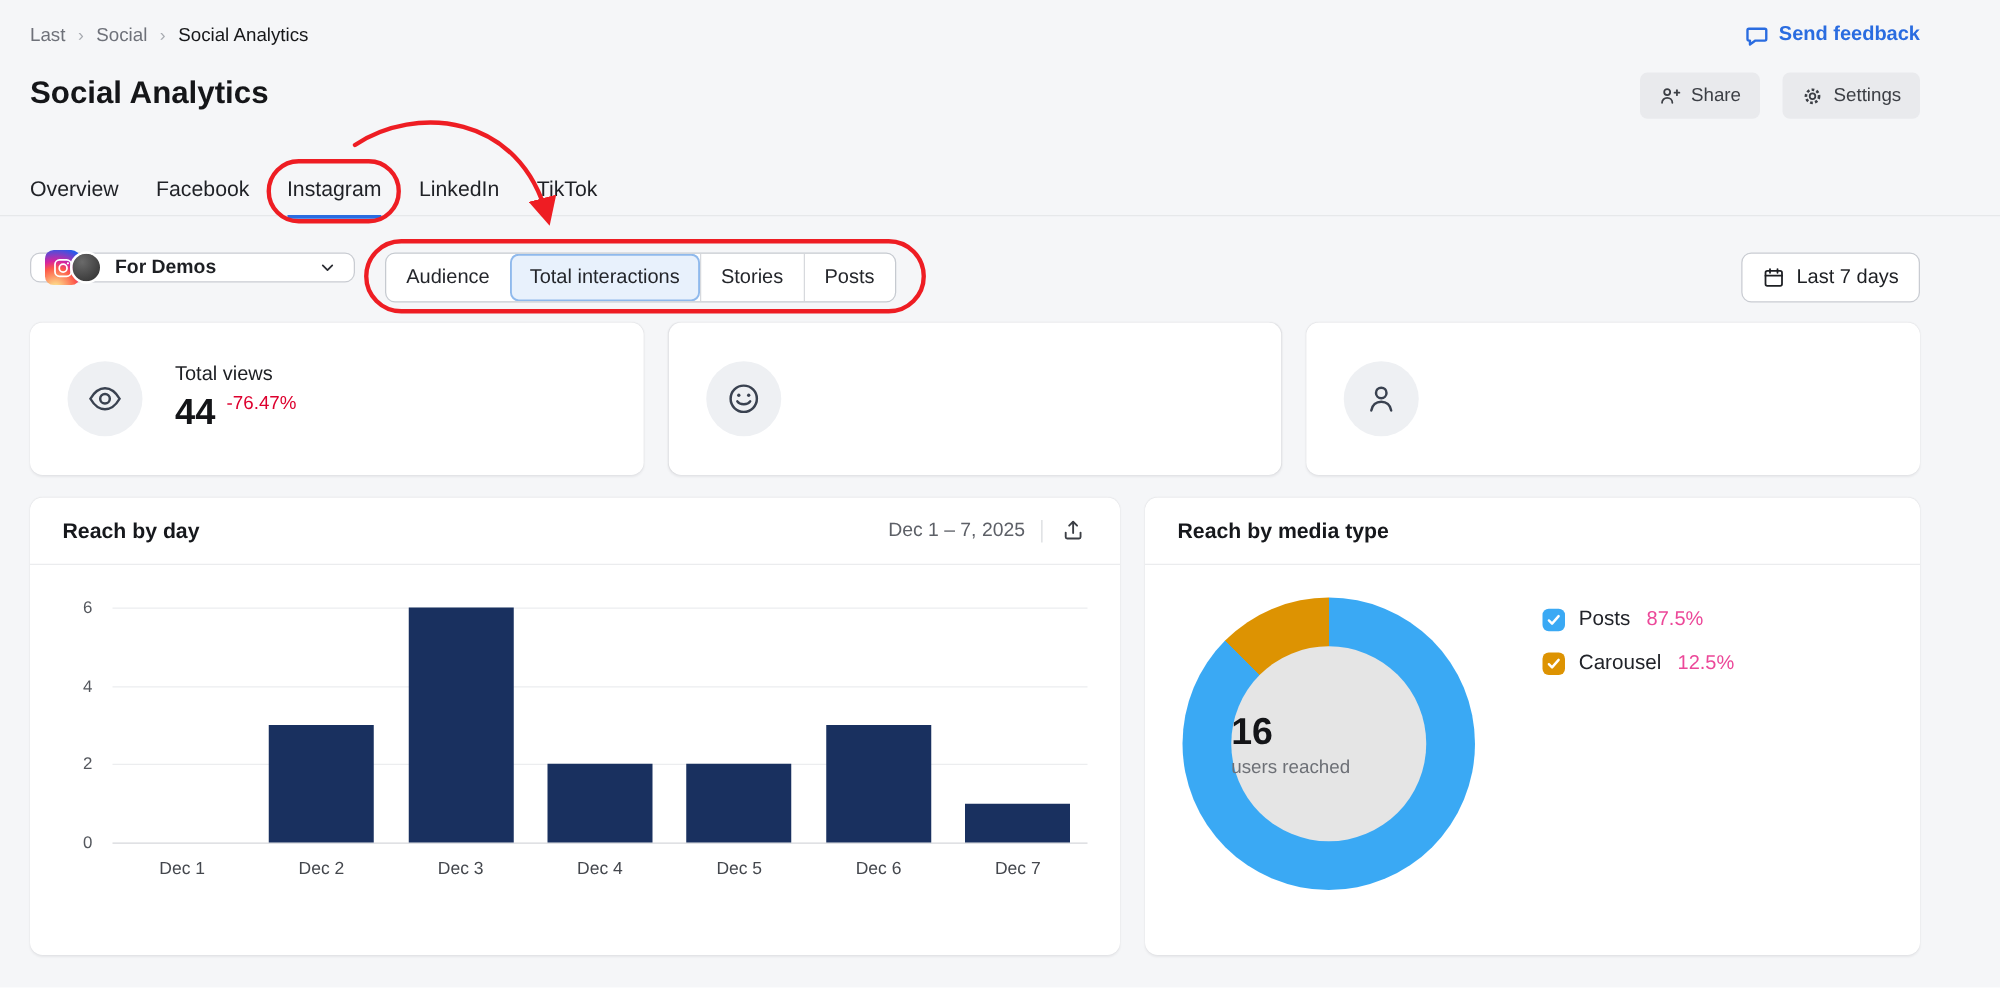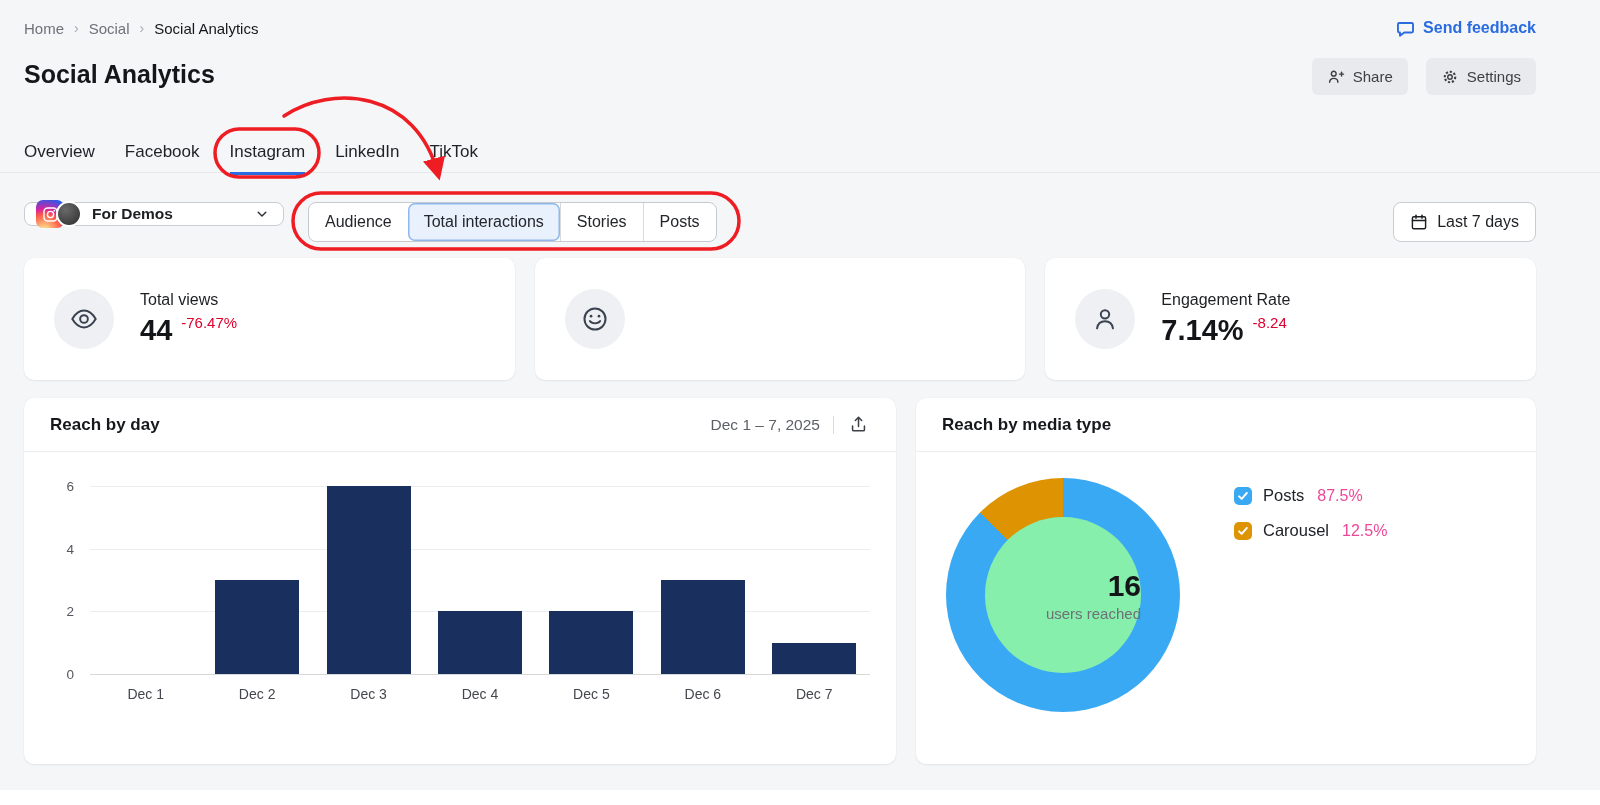--- a/index.html
+++ b/index.html
@@ -79,38 +79,38 @@
   .ytick{position:absolute;right:100%;margin-right:16px;transform:translateY(-50%);font-size:13.5px;color:#54575d;width:18px;text-align:right;}
   .bars-row{position:absolute;left:0;right:0;top:0;bottom:0;display:flex;z-index:2;}
   .bar-col{flex:1;display:flex;justify-content:center;align-items:flex-end;height:100%;}
   .bar{width:84px;}
   .x-axis-row{margin-left:40px;display:flex;margin-top:12px;}
   .xtick{flex:1;text-align:center;font-size:14px;color:#44474d;}
 
   
   .donut-wrap{position:absolute;left:30px;top:80px;width:234px;height:234px;}
   .donut{width:234px;height:234px;border-radius:50%;}
-  .donut-hole{position:absolute;left:39px;top:39px;width:156px;height:156px;border-radius:50%;background:#86efac;display:flex;flex-direction:column;align-items:flex-end;justify-content:center;}
+  .donut-hole{position:absolute;left:39px;top:39px;width:156px;height:156px;border-radius:50%;background:#e5e5e5;display:flex;flex-direction:column;align-items:flex-start;justify-content:center;}
   .donut-center-value{font-size:30px;font-weight:700;color:#141518;line-height:1.1;}
   .donut-center-label{font-size:15px;color:#6d7076;margin-top:3px;}
   .legend{position:absolute;left:318px;top:88px;display:flex;flex-direction:column;gap:16px;}
   .legend-item{display:flex;align-items:center;gap:11px;cursor:pointer;}
   .legend-swatch{width:18px;height:18px;border-radius:5px;display:flex;align-items:center;justify-content:center;flex:none;}
   .legend-label{font-size:16.5px;color:#212329;}
   .legend-value{font-size:16px;color:#ec4899;margin-left:2px;}
 
   
   .annotation-overlay{position:absolute;left:0;top:0;width:1600px;height:805px;pointer-events:none;z-index:50;}
 </style>
 </head>
 <body>
 
 <div class="breadcrumb-row">
   <div class="breadcrumb">
-    <span class="crumb">Home</span>
+    <span class="crumb">Last</span>
     <span class="crumb-sep">›</span>
     <span class="crumb">Social</span>
     <span class="crumb-sep">›</span>
     <span class="crumb-current">Social Analytics</span>
   </div>
   <div class="feedback-link">
     <span style="display:flex;">
       <svg width="19" height="19" viewBox="0 0 24 24" fill="none" stroke="#2a6ce0" stroke-width="2.4" stroke-linejoin="round">
           <path d="M4 5h16a1.5 1.5 0 0 1 1.5 1.5v9A1.5 1.5 0 0 1 20 17h-9.5L5 21v-4H4a1.5 1.5 0 0 1-1.5-1.5v-9A1.5 1.5 0 0 1 4 5z"></path>
         </svg>
@@ -217,27 +217,20 @@
           <path d="M7.6 13.8c1.6 2.6 7.2 2.6 8.8 0" stroke-linecap="round"></path>
         </svg>
     </div>
   </div>
   <div class="metric-card">
     <div class="metric-icon-circle">
       <svg width="28" height="28" viewBox="0 0 24 24" fill="none" stroke="#3a4250" stroke-width="1.7" stroke-linecap="round">
           <circle cx="12" cy="8" r="3.6"></circle>
           <path d="M5.2 20c.6-3.8 3.3-6 6.8-6s6.2 2.2 6.8 6"></path>
         </svg>
-    </div>
-    <div>
-      <div class="metric-label">Engagement Rate</div>
-      <div class="metric-value-row">
-        <span class="metric-value">7.14%</span>
-        <span class="metric-delta">-8.24</span>
-      </div>
     </div>
   </div>
 </div>
 
 <div class="charts-row">
 
   <div class="chart-card left">
     <div class="card-header">
       <div class="card-title">Reach by day</div>
       <div class="header-right">

